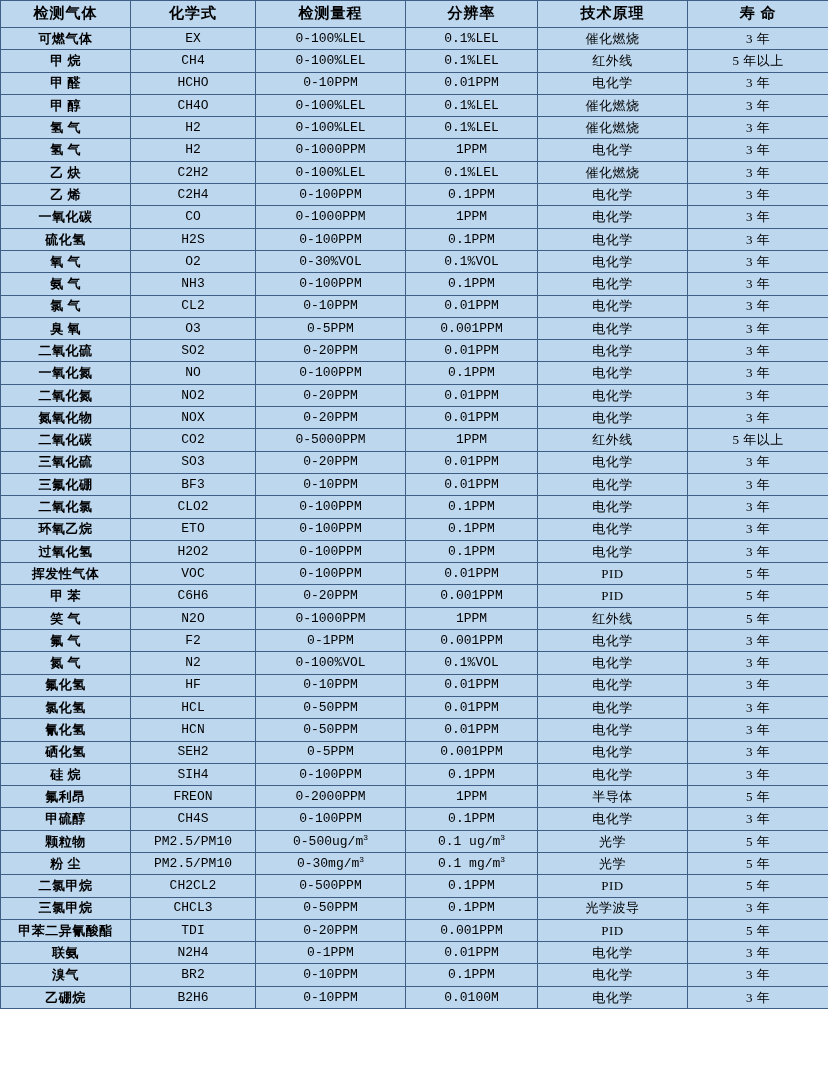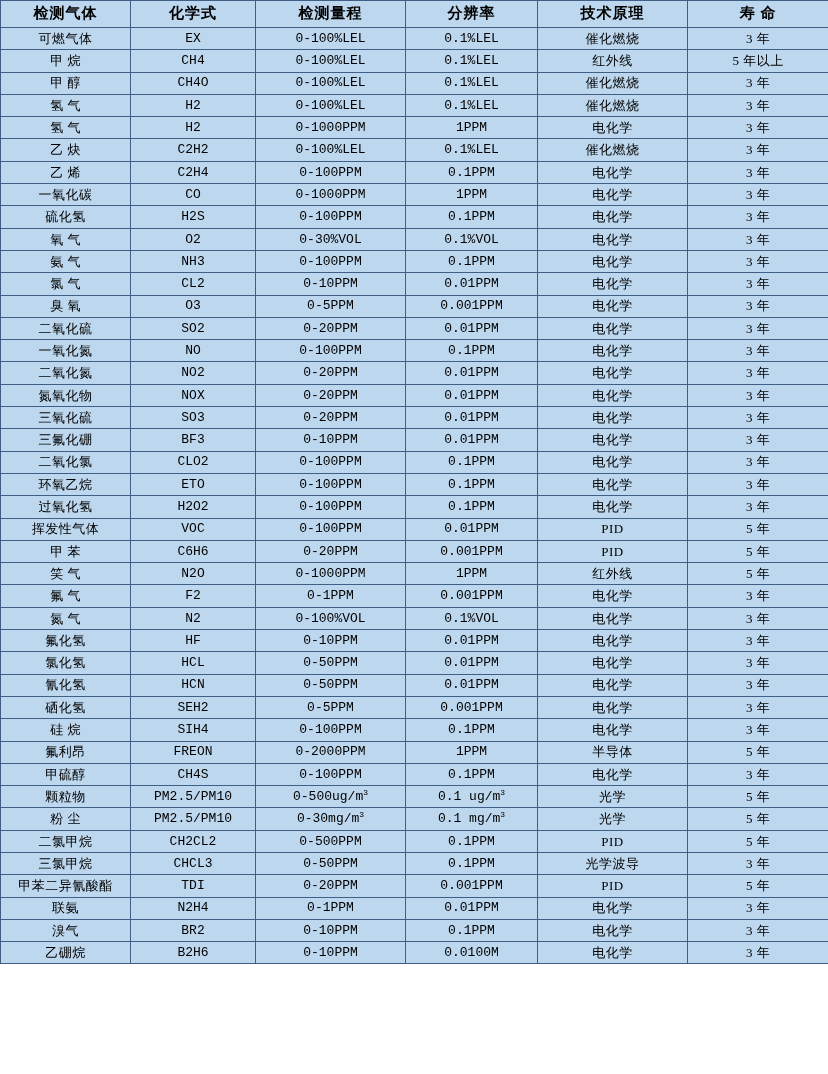--- a/index.html
+++ b/index.html
@@ -40,20 +40,21 @@
     font-weight: bold;
     letter-spacing: 1px;
   }
   table.gas-table tbody td {
     height: 21.3px;
     font-size: 13px;
   }
   td.c-name {
     font-size: 14px;
     letter-spacing: 0.5px;
+    font-weight: bold;
   }
   td.c-formula,
   td.c-range,
   td.c-res {
     font-family: "Liberation Mono", "DejaVu Sans Mono", monospace;
     font-size: 12px;
     letter-spacing: 0;
   }
   td.c-tech,
   td.c-life {
@@ -107,20 +108,28 @@
         </tr>
         <tr>
           <td class="c-name">甲 烷</td>
           <td class="c-formula">CH4</td>
           <td class="c-range">0-100%LEL</td>
           <td class="c-res">0.1%LEL</td>
           <td class="c-tech">红外线</td>
           <td class="c-life">5 年以上</td>
         </tr>
         <tr>
+          <td class="c-name">甲 醛</td>
+          <td class="c-formula">HCHO</td>
+          <td class="c-range">0-10PPM</td>
+          <td class="c-res">0.01PPM</td>
+          <td class="c-tech">电化学</td>
+          <td class="c-life">3 年</td>
+        </tr>
+        <tr>
           <td class="c-name">甲 醇</td>
           <td class="c-formula">CH4O</td>
           <td class="c-range">0-100%LEL</td>
           <td class="c-res">0.1%LEL</td>
           <td class="c-tech">催化燃烧</td>
           <td class="c-life">3 年</td>
         </tr>
         <tr>
           <td class="c-name">氢 气</td>
           <td class="c-formula">H2</td>
@@ -227,20 +236,28 @@
         </tr>
         <tr>
           <td class="c-name">氮氧化物</td>
           <td class="c-formula">NOX</td>
           <td class="c-range">0-20PPM</td>
           <td class="c-res">0.01PPM</td>
           <td class="c-tech">电化学</td>
           <td class="c-life">3 年</td>
         </tr>
         <tr>
+          <td class="c-name">二氧化碳</td>
+          <td class="c-formula">CO2</td>
+          <td class="c-range">0-5000PPM</td>
+          <td class="c-res">1PPM</td>
+          <td class="c-tech">红外线</td>
+          <td class="c-life">5 年以上</td>
+        </tr>
+        <tr>
           <td class="c-name">三氧化硫</td>
           <td class="c-formula">SO3</td>
           <td class="c-range">0-20PPM</td>
           <td class="c-res">0.01PPM</td>
           <td class="c-tech">电化学</td>
           <td class="c-life">3 年</td>
         </tr>
         <tr>
           <td class="c-name">三氟化硼</td>
           <td class="c-formula">BF3</td>

